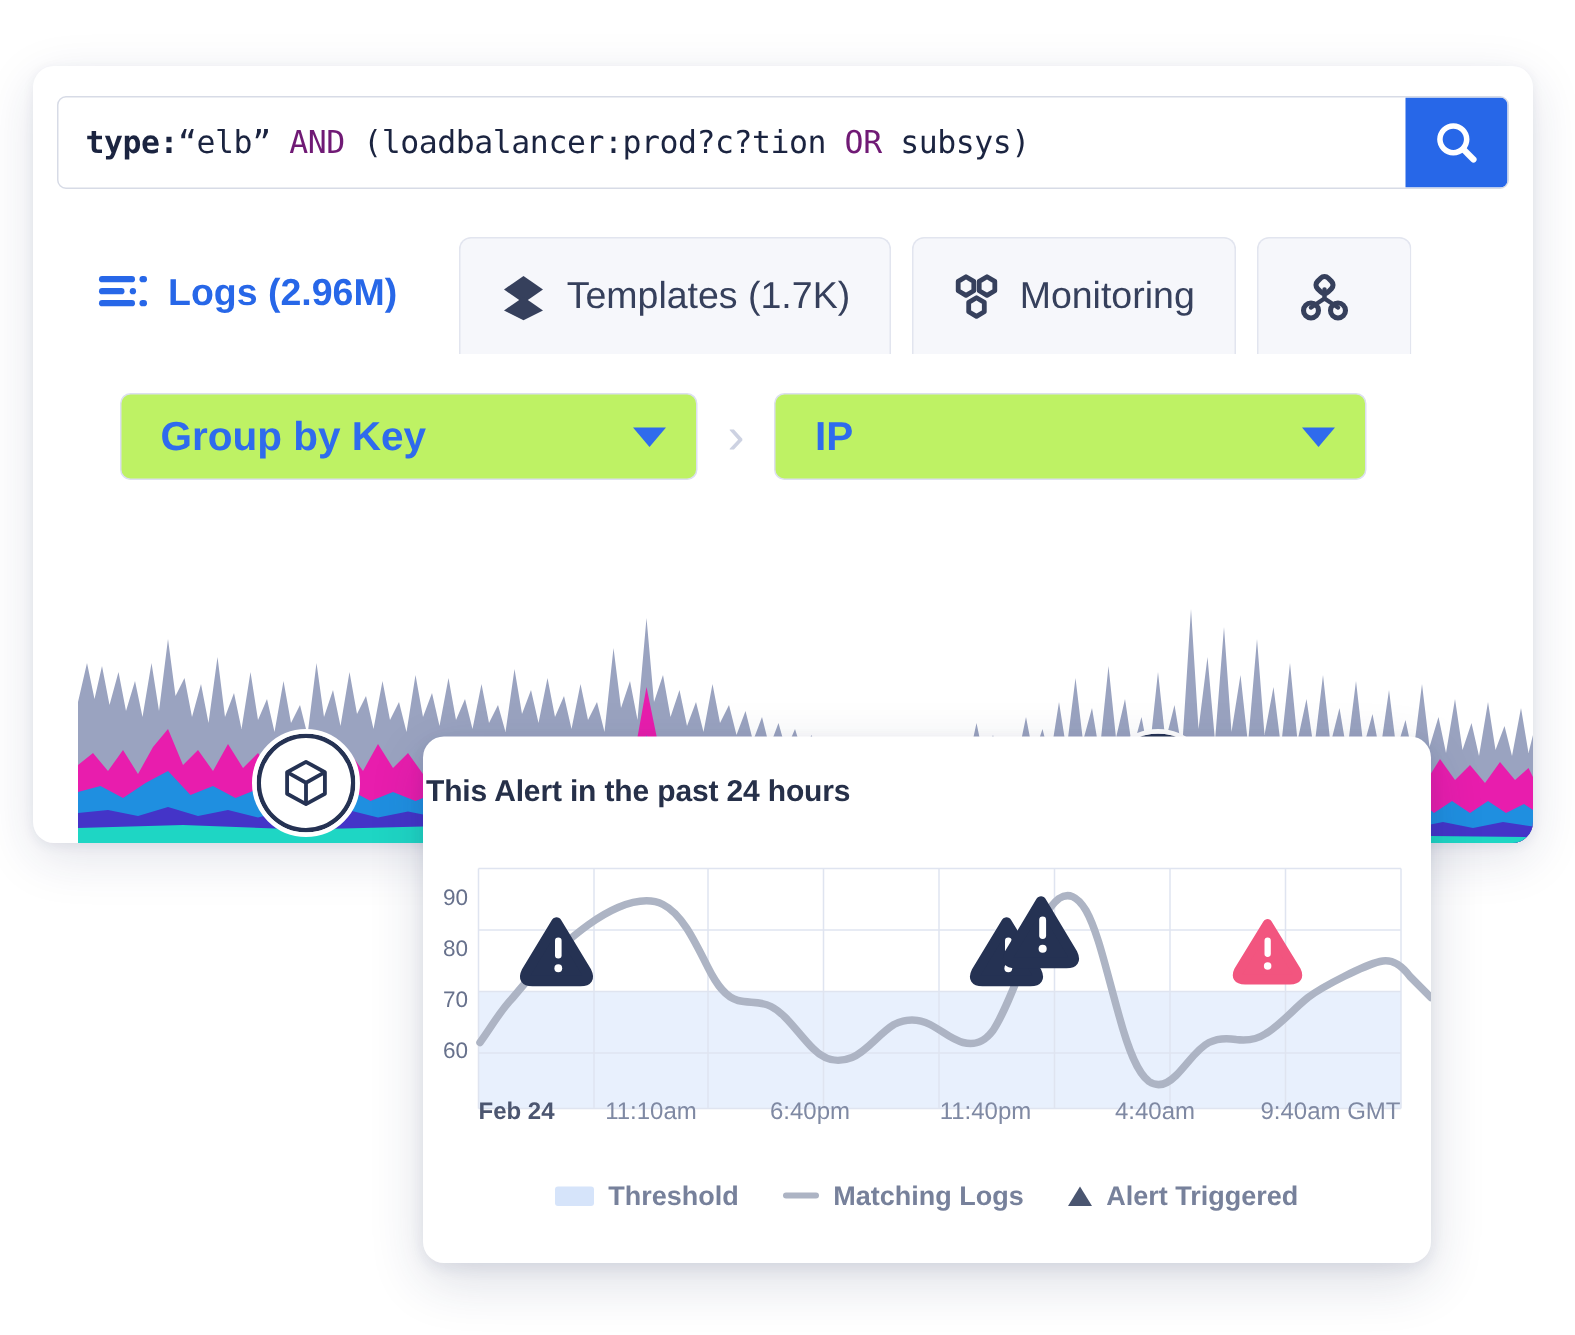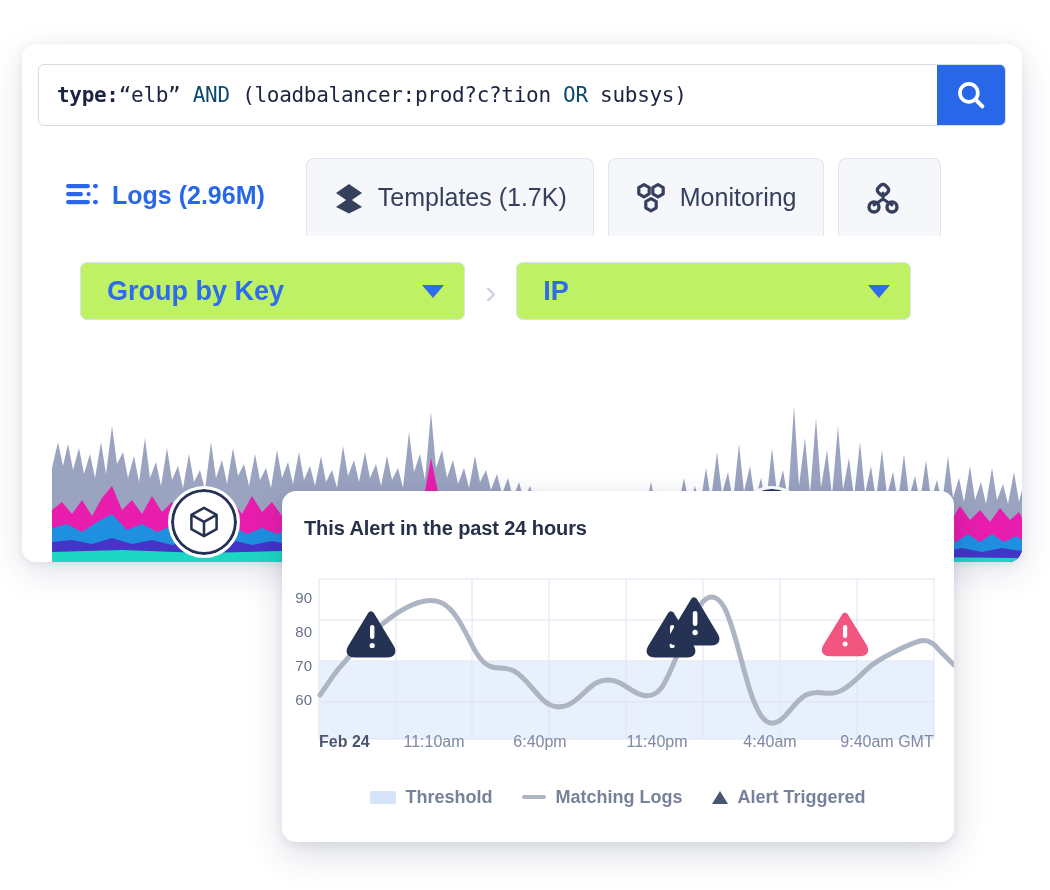--- a/index.html
+++ b/index.html
@@ -53,21 +53,21 @@
     align-items: center;
     padding: 0 18px;
     font-family: "DejaVu Sans Mono", "Liberation Mono", monospace;
     font-size: 21px;
     letter-spacing: -0.3px;
     white-space: nowrap;
     color: #1b2440;
   }
   .q-key   { color: #1b2440; font-weight: 700; }
   .q-str   { color: #1b2440; }
-  .q-op    { color: #0c4a6e; }
+  .q-op    { color: #701a75; }
   .q-plain { color: #1b2440; }
 
   .search-btn {
     flex: 0 0 68px;
     background: #2767e8;
     display: flex;
     align-items: center;
     justify-content: center;
     cursor: pointer;
   }
@@ -181,21 +181,21 @@
     width: 672px;
     height: 351px;
     background: #ffffff;
     border-radius: 14px;
     box-shadow: 0 12px 36px rgba(30, 41, 90, 0.16),
                 0 3px 10px rgba(30, 41, 90, 0.08);
     overflow: hidden;
   }
   .alert-title {
     position: absolute;
-    left: 22px;
+    left: 2px;
     top: 26px;
     font-size: 20px;
     font-weight: 700;
     color: #263049;
     letter-spacing: -0.1px;
   }
   .chart-wrap {
     position: absolute;
     left: 0;
     top: 62px;

